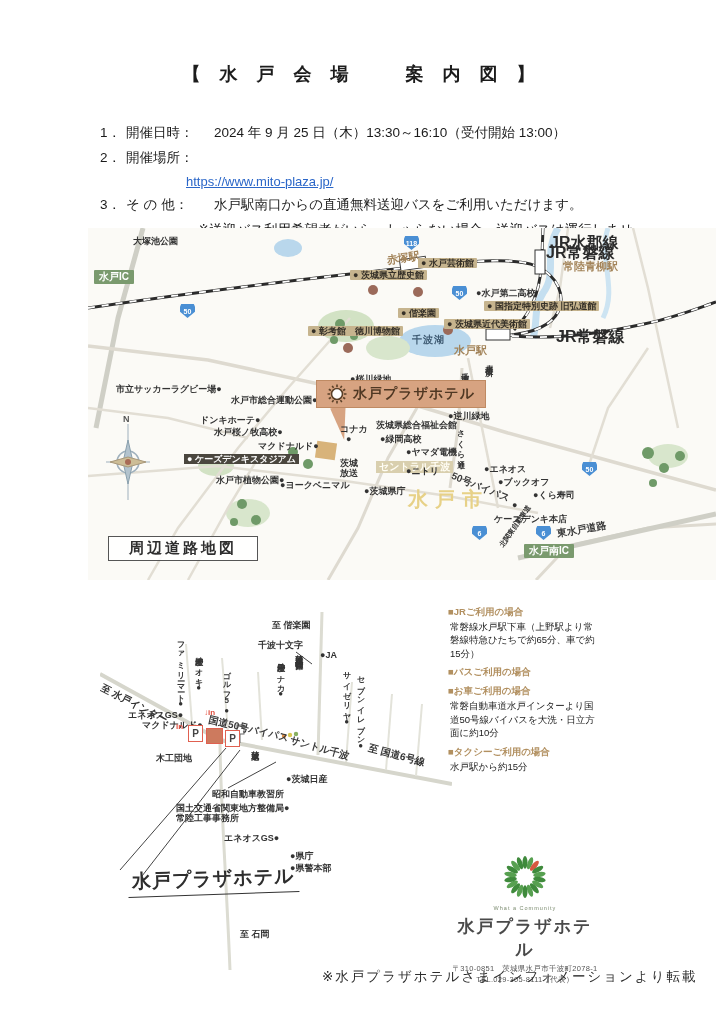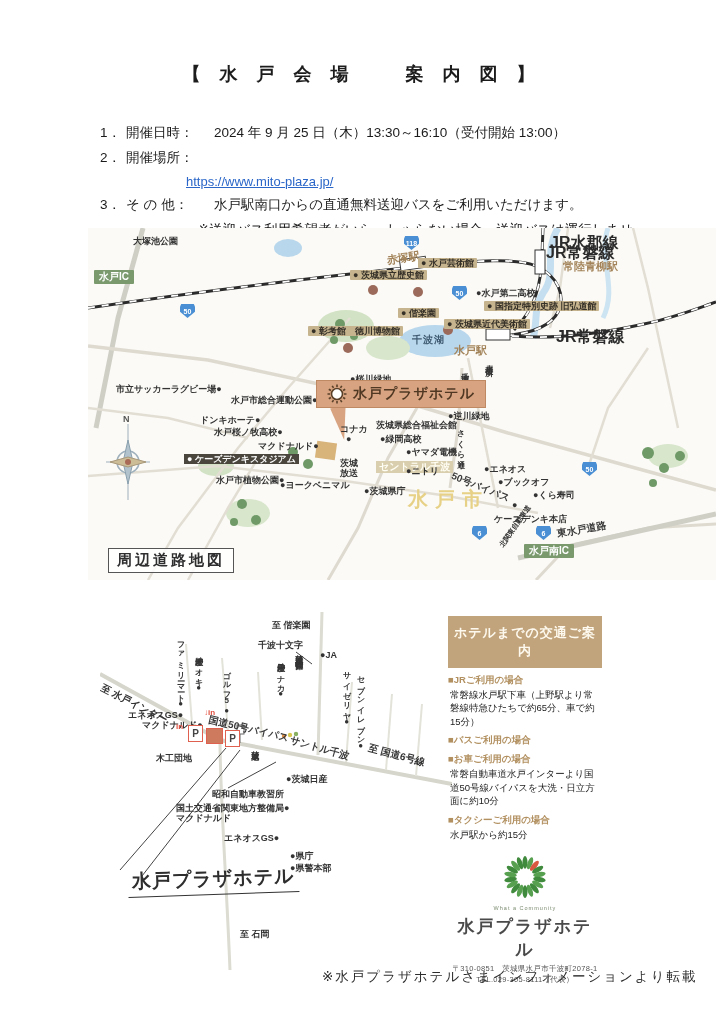--- a/index.html
+++ b/index.html
@@ -38,21 +38,21 @@
   .mlabel.vert { writing-mode:vertical-rl; text-orientation:upright; letter-spacing:1px; }
   .shield {
     position:absolute; width:15px; height:14px; background:#4a8fd4; color:#fff;
     font-size:7px; font-weight:bold; display:flex; align-items:center; justify-content:center;
     clip-path:polygon(8% 0,92% 0,100% 20%,100% 55%,50% 100%,0 55%,0 20%); z-index:3;
   }
   
   #map1 { left:88px; top:228px; width:628px; height:352px; background:#fbfaf6; }
   .map-caption {
     position:absolute; left:20px; top:308px; border:1.5px solid #555; background:rgba(255,255,255,.85);
-    font-size:15px; font-weight:bold; letter-spacing:3px; color:#2f2f2f; padding:2px 8px; z-index:4;margin-top:12px;
+    font-size:15px; font-weight:bold; letter-spacing:3px; color:#2f2f2f; padding:2px 20px; z-index:4;
   }
   .hotel-callout {
     position:absolute; left:228px; top:152px; display:flex; align-items:center; gap:6px;
     background:#d7a381; border:1px solid #bf8a63; padding:3px 10px; z-index:4;
     font-size:14px; font-weight:bold; color:#503823; letter-spacing:1px;
   }
   .hotel-callout-tail {
     position:absolute; left:246px; top:178px; width:0; height:0; z-index:3;
     border-left:6px solid transparent; border-right:10px solid transparent;
     border-top:34px solid #d7a381; transform:rotate(-14deg);
@@ -315,30 +315,29 @@
       <span class="mlabel" style="left: 28px; top: 98px;">エネオスGS●</span>
       <span class="mlabel" style="left: 42px; top: 108px;">マクドナルド●</span>
       <span class="mlabel roadname" style="left: 110px; top: 102px; font-size: 10px; transform: rotate(13deg);">国道50号バイパス</span>
       <span class="mlabel roadname" style="left: 192px; top: 122px; font-size: 10px; transform: rotate(16deg);">サントル千波</span>
       <span class="mlabel" style="left: 270px; top: 130px; font-size: 10px; transform: rotate(15deg);">至 国道6号線</span>
       <span class="mlabel" style="left: 56px; top: 141px;">木工団地</span>
       <span class="mlabel vert" style="left: 150px; top: 132px; font-size: 8px;">茨城放送</span>
       <span class="mlabel" style="left: 186px; top: 162px;">●茨城日産</span>
       <span class="mlabel" style="left: 112px; top: 177px;">昭和自動車教習所</span>
       <span class="mlabel" style="left: 76px; top: 191px;">国土交通省関東地方整備局●</span>
-      <span class="mlabel" style="left: 76px; top: 201px;">マクドナルド</span>
+      <span class="mlabel" style="left: 76px; top: 201px;">常陸工事事務所</span>
       <span class="mlabel" style="left: 124px; top: 221px;">エネオスGS●</span>
       <span class="mlabel" style="left: 190px; top: 239px;">●県庁</span>
       <span class="mlabel" style="left: 190px; top: 251px;">●県警本部</span>
       <span class="mlabel" style="left: 140px; top: 317px;">至 石岡</span>
     </div>
 </div>
 
 <div class="transport">
-  <div class="transport-header">ホテルまでの交通ご案内</div>
   <div>
       <div class="tr-title">■JRご利用の場合</div>
       <div class="tr-body">常磐線水戸駅下車（上野駅より常磐線特急ひたちで約65分、車で約15分）</div>
       <div class="tr-title">■バスご利用の場合</div>
       <div class="tr-title">■お車ご利用の場合</div>
       <div class="tr-body">常磐自動車道水戸インターより国道50号線バイパスを大洗・日立方面に約10分</div>
       <div class="tr-title">■タクシーご利用の場合</div>
       <div class="tr-body">水戸駅から約15分</div>
     </div>
 </div>

